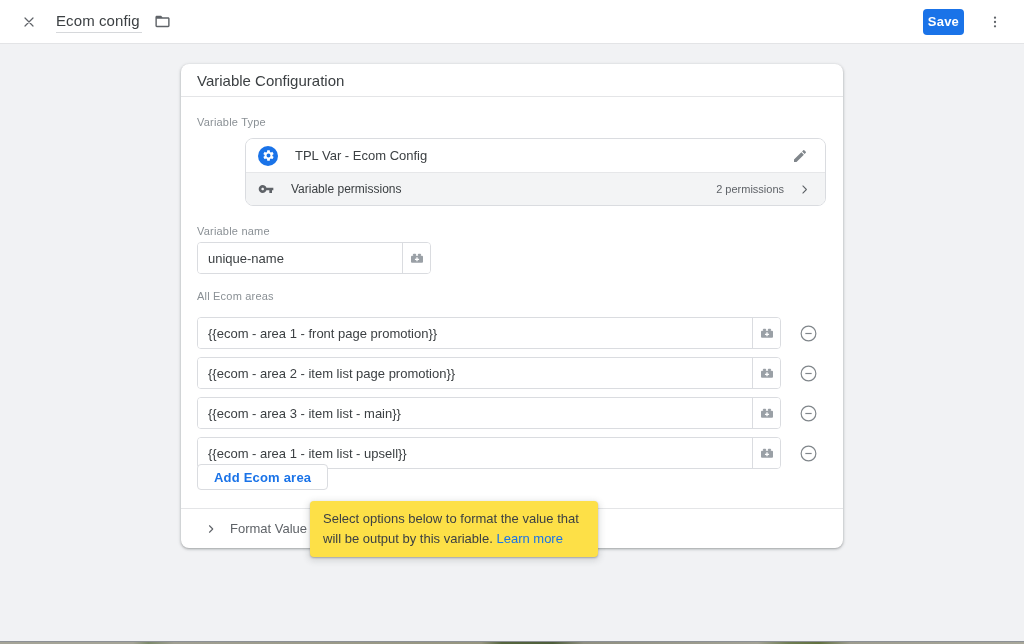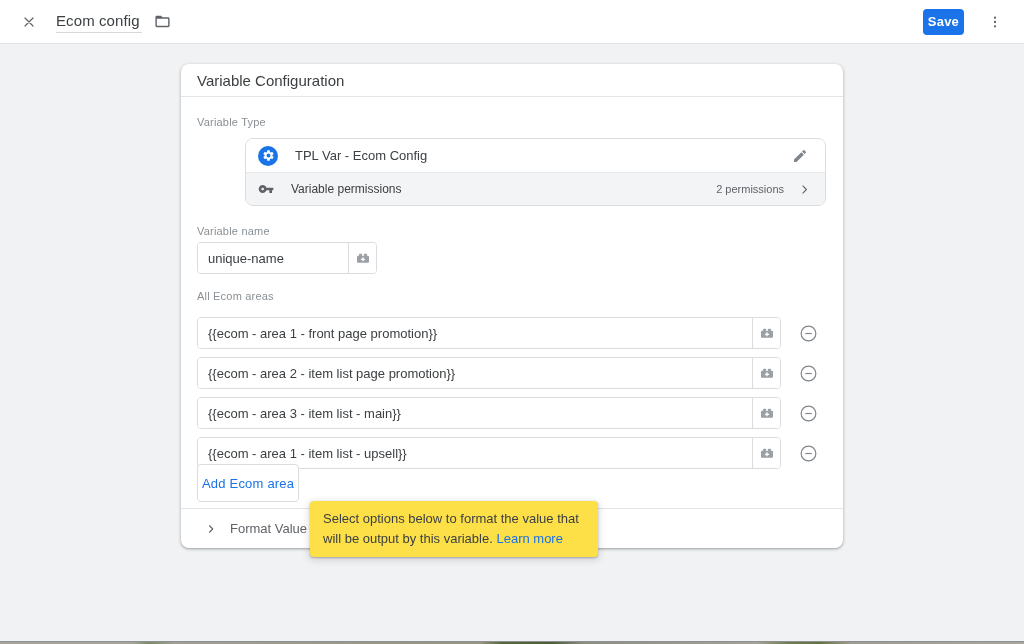--- a/index.html
+++ b/index.html
@@ -84,34 +84,34 @@
     border-radius: 4px; overflow: hidden; background: #fff; height: 32px;
   }
   .text-input {
     border: none; outline: none; flex: 1 1 auto; min-width: 0;
     padding: 0 10px; font-size: 13px; color: #3c4043; font-family: inherit; background: #fff;
   }
   .brick-cell {
     flex: 0 0 28px; border: none; border-left: 1px solid #dadce0; background: #fff;
     display: inline-flex; align-items: center; justify-content: center; cursor: pointer; padding: 0;
   }
-  .name-group { position: absolute; left: 16px; top: 178px; width: 180px; }
+  .name-group { position: absolute; left: 16px; top: 178px; width: 234px; }
 
   .areas-list { position: absolute; left: 16px; top: 253px; width: 630px; }
   .area-row { display: flex; align-items: center; margin-bottom: 8px; }
   .area-row .input-group { width: 584px; }
   .remove-btn {
     margin-left: 17px; background: none; border: none; padding: 0; cursor: pointer;
     display: inline-flex; align-items: center; justify-content: center; width: 20px; height: 20px;
   }
 
   .add-btn {
-    position: absolute; left: 16px; top: 400px; height: 38px; padding: 0 4px;
+    position: absolute; left: 16px; top: 400px; height: 26px; padding: 0 16px;
     background: #fff; border: 1px solid #dadce0; border-radius: 4px;
-    color: #1a73e8; font-size: 13px; font-weight: normal; font-family: inherit;
+    color: #1a73e8; font-size: 13px; font-weight: bold; font-family: inherit;
     cursor: pointer; letter-spacing: .2px;
   }
 
   .card-divider { position: absolute; left: 0; right: 0; top: 444px; height: 1px; background: #e4e5e7; }
 
   .format-row {
     position: absolute; left: 0; right: 0; top: 445px; bottom: 0;
     display: flex; align-items: center; padding-left: 24px; cursor: pointer;
     border-radius: 0 0 8px 8px;
   }

